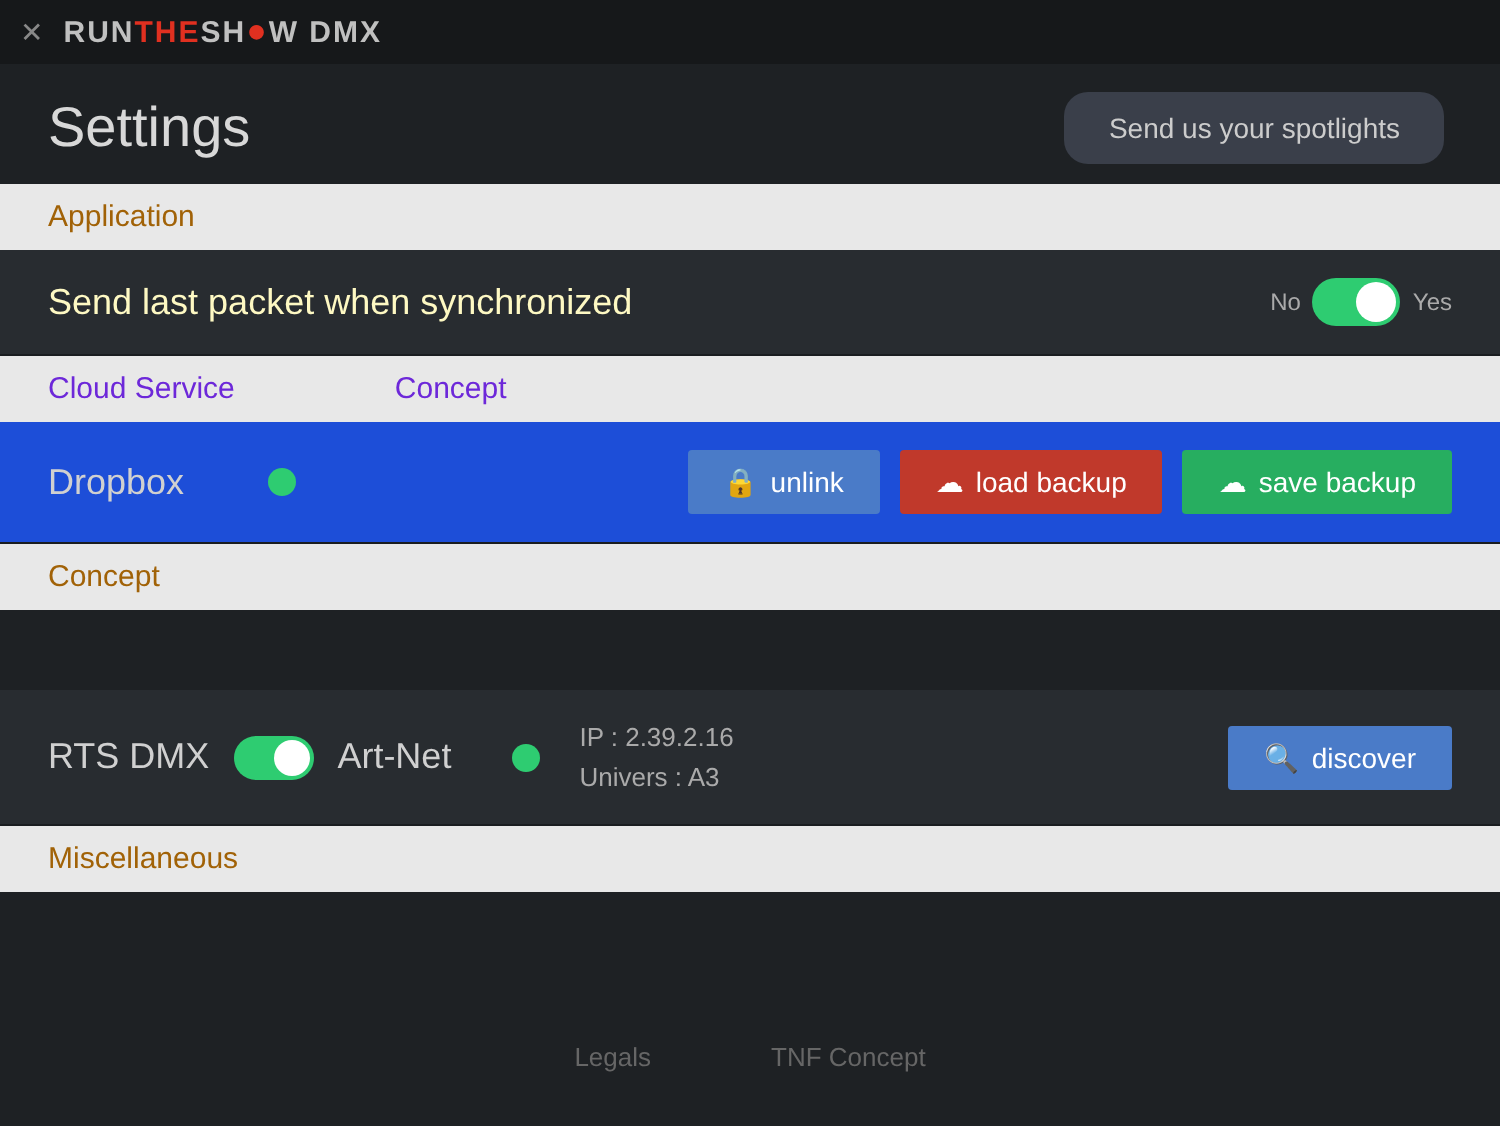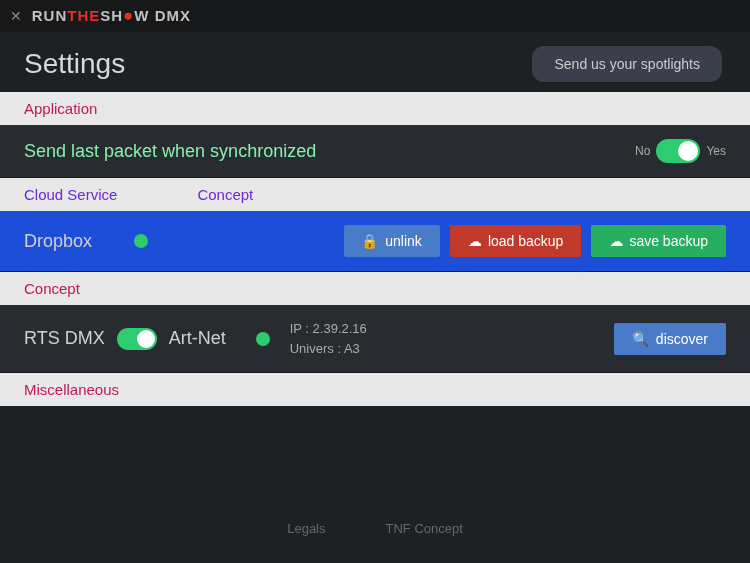--- a/index.html
+++ b/index.html
@@ -59,21 +59,21 @@
       padding: 10px 22px;
       cursor: pointer;
       border-radius: 12px;
     }
 
     
     .section-header {
       background: #e8e8e8;
       padding: 8px 24px;
       font-size: 15px;
-      color: #be185d;
+      color: #a16207;
       font-weight: 400;
     }
 
     .setting-row {
       background: #282c30;
       padding: 14px 24px;
       display: flex;
       align-items: center;
       border-bottom: 1px solid #1a1d20;
     }
@@ -187,20 +187,21 @@
     }
 
     
     .protocol-row {
       background: #282c30;
       padding: 14px 24px;
       display: flex;
       align-items: center;
       gap: 12px;
       border-bottom: 1px solid #1a1d20;
+      margin-top: 40px;
     }
     .protocol-label {
       font-size: 18px;
       color: #d0d0d0;
       font-weight: 300;
     }
     .toggle-switch-small {
       width: 40px;
       height: 22px;
       background: #2ecc71;
@@ -248,21 +249,21 @@
     }
     #footer a {
       color: #666;
       font-size: 13px;
       text-decoration: none;
       cursor: pointer;
     }
 
     .row-label {
       font-size: 18px;
-      color: #86efac;
+      color: #fef9c3;
       font-weight: 300;
     }
   </style>
 </head>
 <body>
 
 <div id="titlebar">
   <span id="close-btn">✕</span>
   <span id="app-title">
     <span class="run">RUN</span><span style="color:#e03020">THE</span><span class="show">SH</span><span class="dot">●</span><span class="show">W DMX</span>

